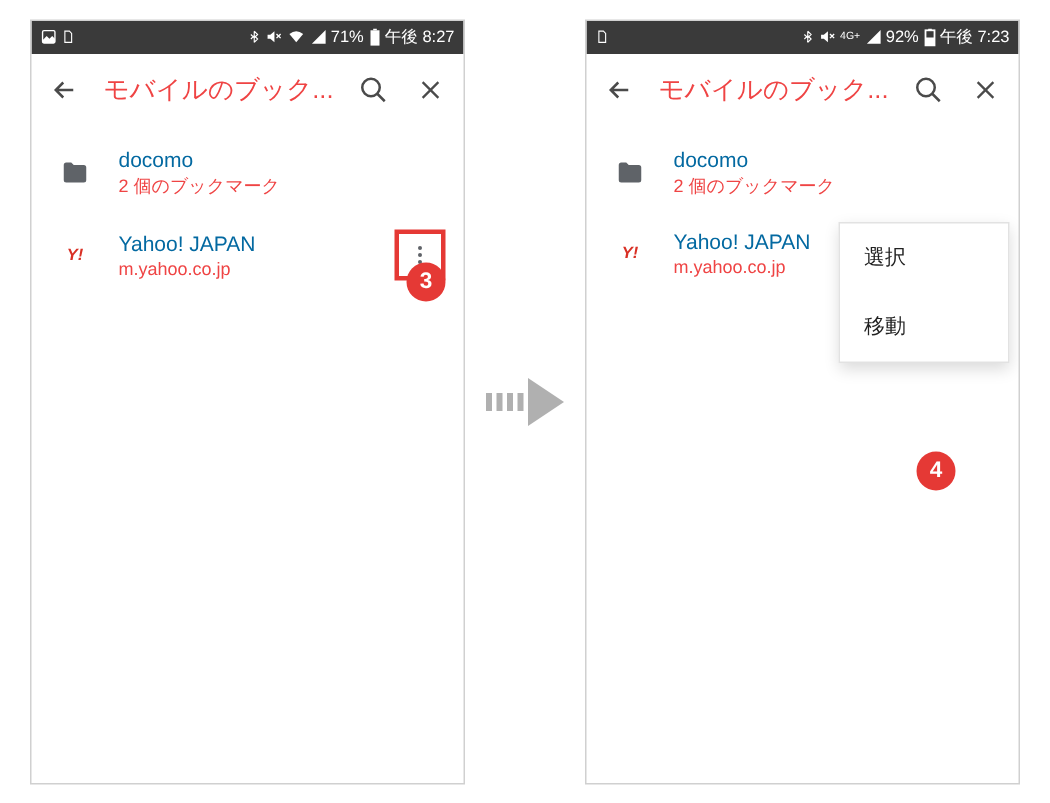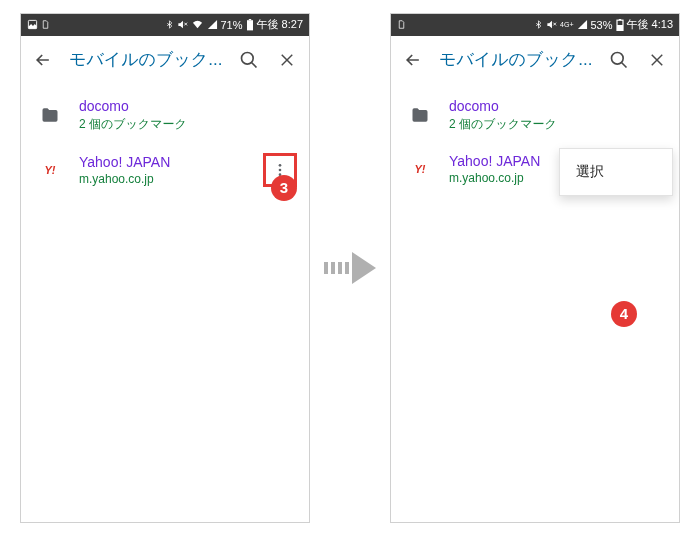--- a/index.html
+++ b/index.html
@@ -4,28 +4,28 @@
   <style>
     * { margin: 0; padding: 0; box-sizing: border-box; font-family: -apple-system, "Helvetica Neue", Arial, sans-serif; }
     body { background: #fff; width: 700px; height: 535px; position: relative; }
     .container { display: flex; align-items: center; justify-content: center; width: 100%; height: 100%; gap: 12px; }
     .phone { width: 290px; height: 510px; border: 1px solid #d0d0d0; background: #fff; position: relative; overflow: hidden; }
     .statusbar { height: 22px; background: #3a3a3a; color: #fff; font-size: 11px; display: flex; align-items: center; justify-content: space-between; padding: 0 6px; }
     .sb-left { display: flex; gap: 3px; align-items: center; }
     .sb-right { display: flex; gap: 3px; align-items: center; }
     .sb-ico { display: inline-flex; align-items: center; }
     .header { height: 48px; display: flex; align-items: center; padding: 0 10px; gap: 14px; color: #3c3c3c; }
-    .header .title { flex: 1; font-size: 17px; font-weight: 500; color: #0369a1; white-space: nowrap; overflow: hidden; }
+    .header .title { flex: 1; font-size: 17px; font-weight: 500; color: #ef4444; white-space: nowrap; overflow: hidden; }
     .icon-btn { width: 24px; height: 24px; display: flex; align-items: center; justify-content: center; cursor: pointer; color: #4a4a4a; }
     .list { padding: 4px 0; }
     .row { display: flex; align-items: center; padding: 10px 12px 10px 18px; gap: 18px; }
     .row-icon { width: 22px; height: 22px; display: flex; align-items: center; justify-content: center; color: #5f6368; flex-shrink: 0; }
     .row-text { flex: 1; min-width: 0; }
-    .row-title { font-size: 14px; color: #6d28d9; }
-    .row-sub { font-size: 12px; color: #15803d; margin-top: 2px; }
+    .row-title { font-size: 14px; color: #0369a1; }
+    .row-sub { font-size: 12px; color: #ef4444; margin-top: 2px; }
     .yj { font-size: 11px; font-style: italic; font-weight: bold; color: #d93025; }
     .row-more { width: 34px; height: 34px; display: flex; align-items: center; justify-content: center; cursor: pointer; }
     .highlight-box { border: 3px solid #e53935; }
     .callout { position: absolute; width: 26px; height: 26px; border-radius: 50%; background: #e53935; color: #fff; font-size: 15px; font-weight: bold; display: flex; align-items: center; justify-content: center; z-index: 5; }
     .arrow-sep { display: flex; align-items: center; color: #b0b0b0; }
     .menu-popup { position: absolute; right: 6px; top: 134px; width: 114px; background: #fff; border: 1px solid #e2e2e2; box-shadow: 0 4px 10px rgba(0,0,0,0.15); z-index: 3; }
     .menu-item { padding: 14px 16px; font-size: 14px; color: #222; cursor: pointer; }
     .menu-item.hl { border: 3px solid #e53935; padding: 11px 13px; }
   </style>
 </head>
@@ -168,29 +168,29 @@
               <line x1="16" y1="8" x2="22" y2="14" stroke="currentColor" stroke-width="2"></line>
               <line x1="22" y1="8" x2="16" y2="14" stroke="currentColor" stroke-width="2"></line>
             </svg>
           </span>
         <span class="sb-ico" style="font-size:7px;">4G+</span>
         <span class="sb-ico">
             <svg width="11" height="11" viewBox="0 0 24 24" fill="currentColor">
               <path d="M2 22 L22 2 V22 Z"></path>
             </svg>
           </span>
-        <span>53%</span>
+        <span>92%</span>
         <span class="sb-ico">
             <svg width="8" height="12" viewBox="0 0 12 20">
               <rect x="1" y="2" width="10" height="17" fill="none" stroke="currentColor" stroke-width="2"></rect>
               <rect x="1" y="10" width="10" height="9" fill="currentColor"></rect>
               <rect x="4" y="0" width="4" height="2" fill="currentColor"></rect>
             </svg>
           </span>
-        <span>午後 4:13</span>
+        <span>午後 7:23</span>
       </div>
     </div>
 
     <div class="header">
       <div class="icon-btn">
         <svg width="20" height="20" viewBox="0 0 24 24" fill="none" stroke="currentColor" stroke-width="2">
             <path d="M19 12H5 M11 18 L5 12 L11 6"></path>
           </svg>
       </div>
       <div class="title">モバイルのブック...</div>
@@ -227,18 +227,19 @@
         </div>
         <div class="row-text">
           <div class="row-title">Yahoo! JAPAN</div>
           <div class="row-sub">m.yahoo.co.jp</div>
         </div>
       </div>
     </div>
 
     <div class="menu-popup">
       <div class="menu-item">選択</div>
+      <div class="menu-item">移動</div>
     </div>
 
     <div class="callout" style="right:42px; top:287px;">4</div>
   </div>
 
 </div>
 
 </body></html>

